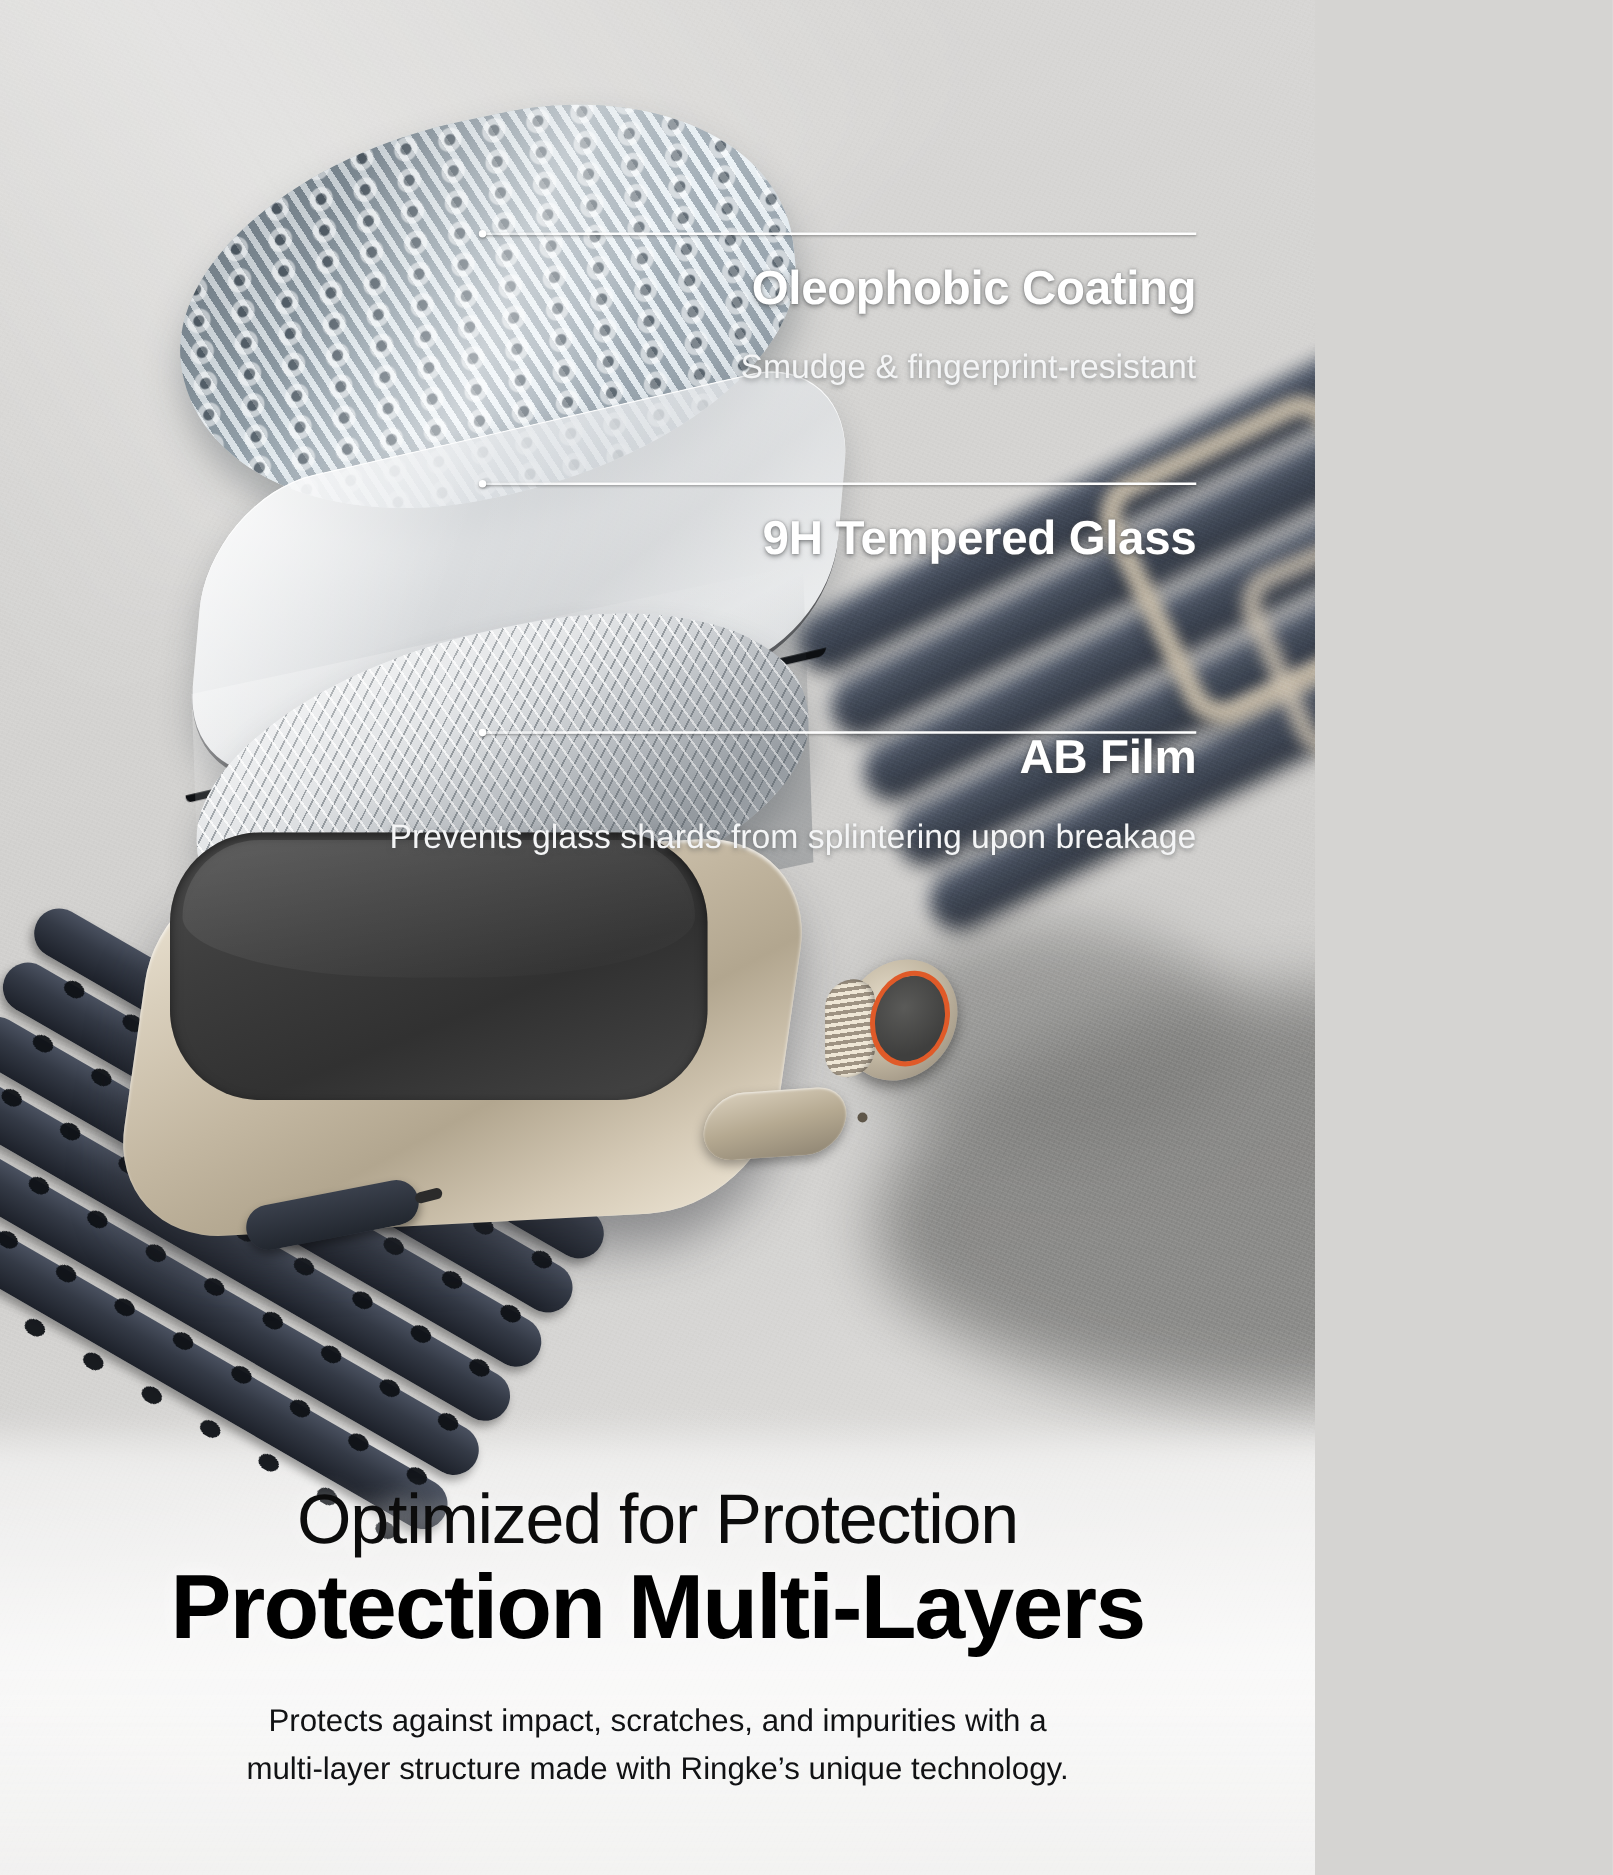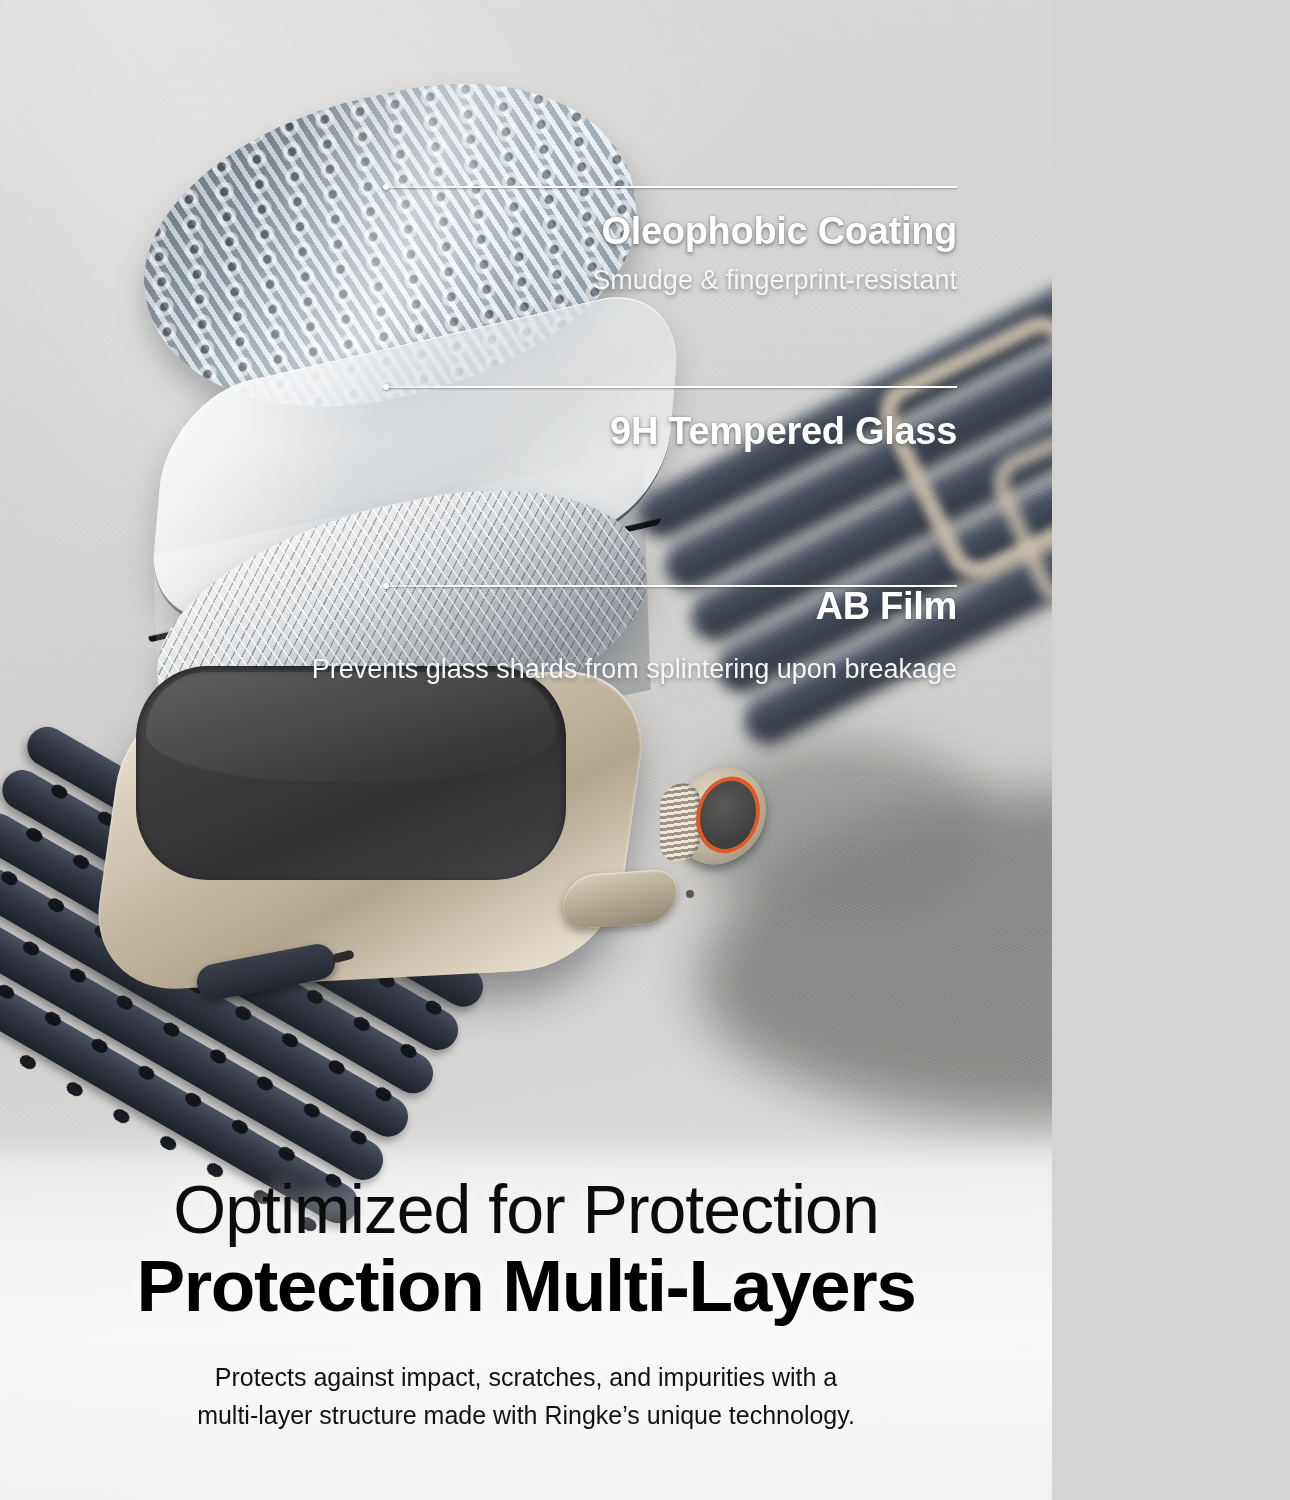--- a/index.html
+++ b/index.html
@@ -252,34 +252,34 @@
     white-space:nowrap;
   }
   .callout p{
     font-size:27px; font-weight:400; color:#f4f5f6; line-height:1.28;
     text-shadow:0 2px 4px rgba(70,72,74,.55);
     white-space:nowrap;
   }
 
   #callout-1{ top:186px; }
   #callout-1 h2{ margin-top:24px; }
-  #callout-1 p { margin-top:10px; }
+  #callout-1 p { margin-top:23px; }
   #callout-2{ top:386px;margin-left:28px; }
   #callout-2 h2{ margin-top:24px; }
   #callout-2 p { margin-top:10px; }
   #callout-3{ top:585px; }
   #callout-3 h2{ }
   #callout-3 p { margin-top:24px; }
 
   
   #footer{
     position:absolute; left:0; right:0; bottom:66px; text-align:center;
   }
   #headline-line1{
-    font-size:68px; font-weight:400; color:#0c0c0c; letter-spacing:-1px;
+    font-size:56px; font-weight:400; color:#0c0c0c; letter-spacing:-1px;
     line-height:1.06;
     text-shadow:0 0 18px rgba(255,255,255,.75);
   }
   #headline-line2{
     font-size:73px; font-weight:bold; color:#000000; letter-spacing:-1.4px;
     line-height:1.06; margin-top:2px;
     text-shadow:0 0 18px rgba(255,255,255,.75);
   }
   #subcopy{
     margin-top:34px; font-size:25px; font-weight:400; color:#111214;

